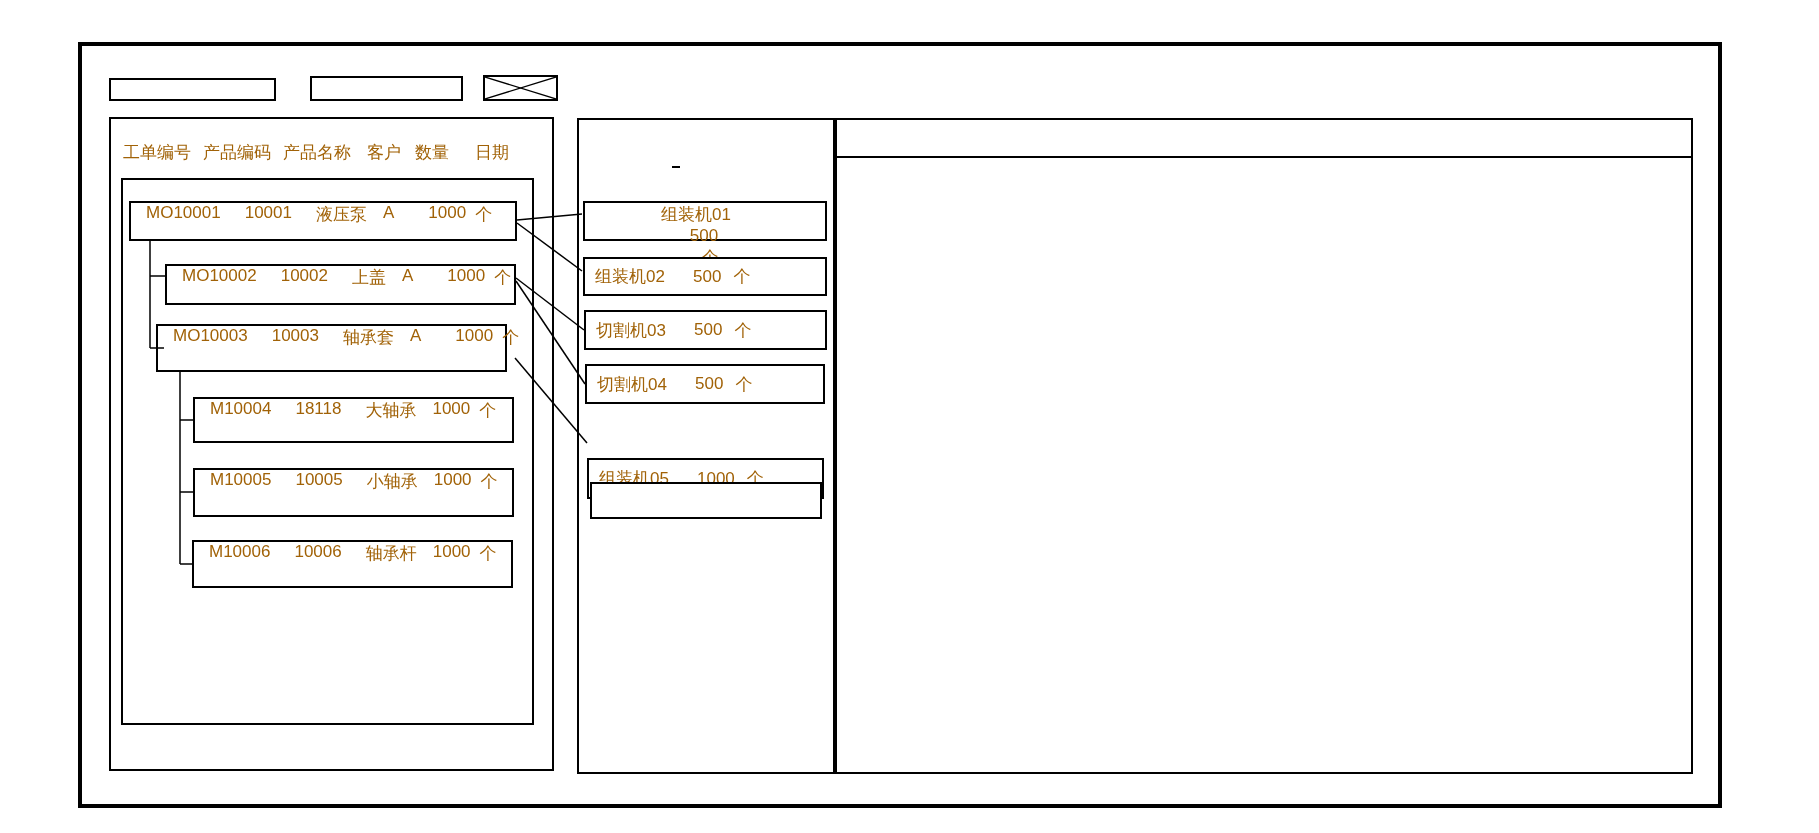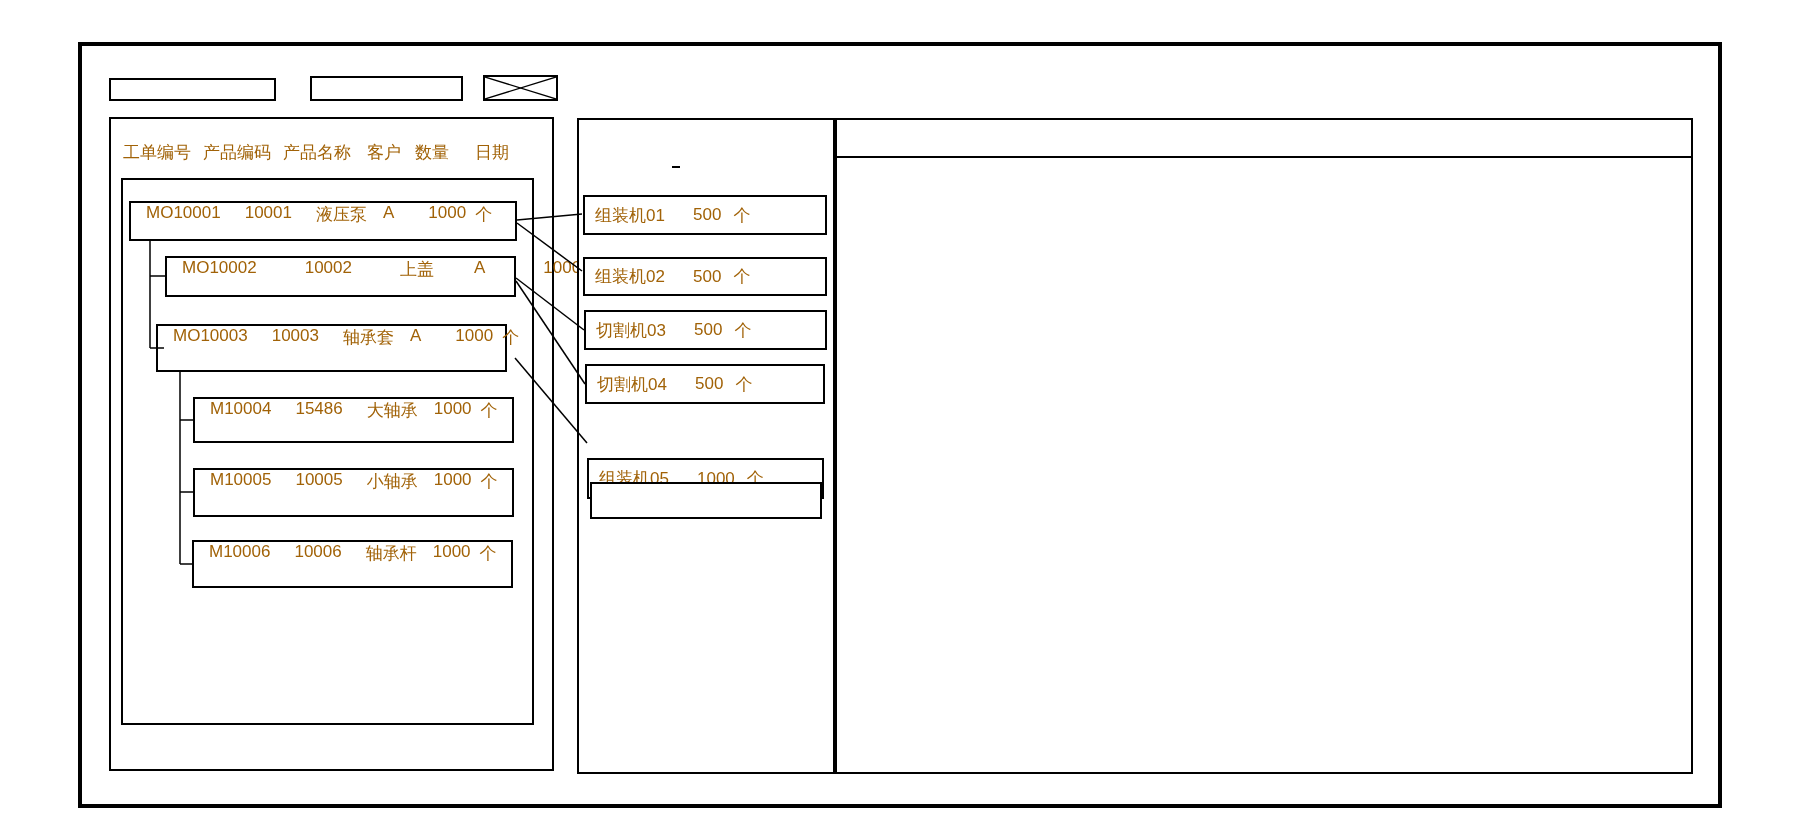--- a/index.html
+++ b/index.html
@@ -37,34 +37,34 @@
     display:flex;align-items:flex-start;
     padding-left:15px;font-size:17px;white-space:nowrap;
   }
   .wo-box .f{margin-right:24px;}
   .wo-box .f.fname{margin-right:16px;}
   .wo-box .f.fcust{margin-right:34px;}
   .wo-box .f.fqty{margin-right:9px;}
   .wo-box .f.funit{margin-right:0;}
 
   .wo-r0{left:129px;top:201px;width:388px;height:40px;}
-  .wo-r1{left:165px;top:256px;width:351px;height:41px;gap:24px;}
+  .wo-r1{left:165px;top:264px;width:351px;height:41px;}
   .wo-r2{left:156px;top:324px;width:351px;height:48px;}
   .wo-r3{left:193px;top:397px;width:321px;height:46px;}
   .wo-r4{left:193px;top:468px;width:321px;height:49px;}
   .wo-r5{left:192px;top:540px;width:321px;height:48px;}
 
   .mc-box{
     border:2px solid #000;background:#fff;
     display:flex;align-items:center;
     padding-left:10px;font-size:17px;white-space:nowrap;
   }
   .mc-box .mname{margin-right:28px;min-width:70px;}
   .mc-box .mqty{margin-right:12px;}
-  .mc-r0{left:583px;top:195px;width:244px;height:40px;}
+  .mc-r0{left:583px;top:201px;width:244px;height:40px;flex-direction:column;}
   .mc-r1{left:583px;top:257px;width:244px;height:39px;}
   .mc-r2{left:584px;top:310px;width:243px;height:40px;}
   .mc-r3{left:585px;top:364px;width:240px;height:40px;}
   .mc-r4{left:587px;top:422px;width:237px;height:41px;margin-top:36px;}
   .mc-r5{left:590px;top:482px;width:232px;height:37px;}
 
   .dash-mark{left:672px;top:166px;width:8px;height:2px;background:#000;}
 
   .lines-svg{left:0;top:0;width:1819px;height:833px;pointer-events:none;}
   .lines-svg line{stroke:#000;stroke-width:1.5;}
@@ -114,21 +114,21 @@
   <div class="abs wo-box wo-r2">
     <span class="f">MO10003</span>
     <span class="f">10003</span>
     <span class="f fname">轴承套</span>
     <span class="f fcust">A</span>
     <span class="f fqty">1000</span>
     <span class="f funit">个</span>
   </div>
   <div class="abs wo-box wo-r3">
     <span class="f">M10004</span>
-    <span class="f">15486</span>
+    <span class="f">18118</span>
     <span class="f fname">大轴承</span>
     <span class="f fqty">1000</span>
     <span class="f funit">个</span>
   </div>
   <div class="abs wo-box wo-r4">
     <span class="f">M10005</span>
     <span class="f">10005</span>
     <span class="f fname">小轴承</span>
     <span class="f fqty">1000</span>
     <span class="f funit">个</span>

